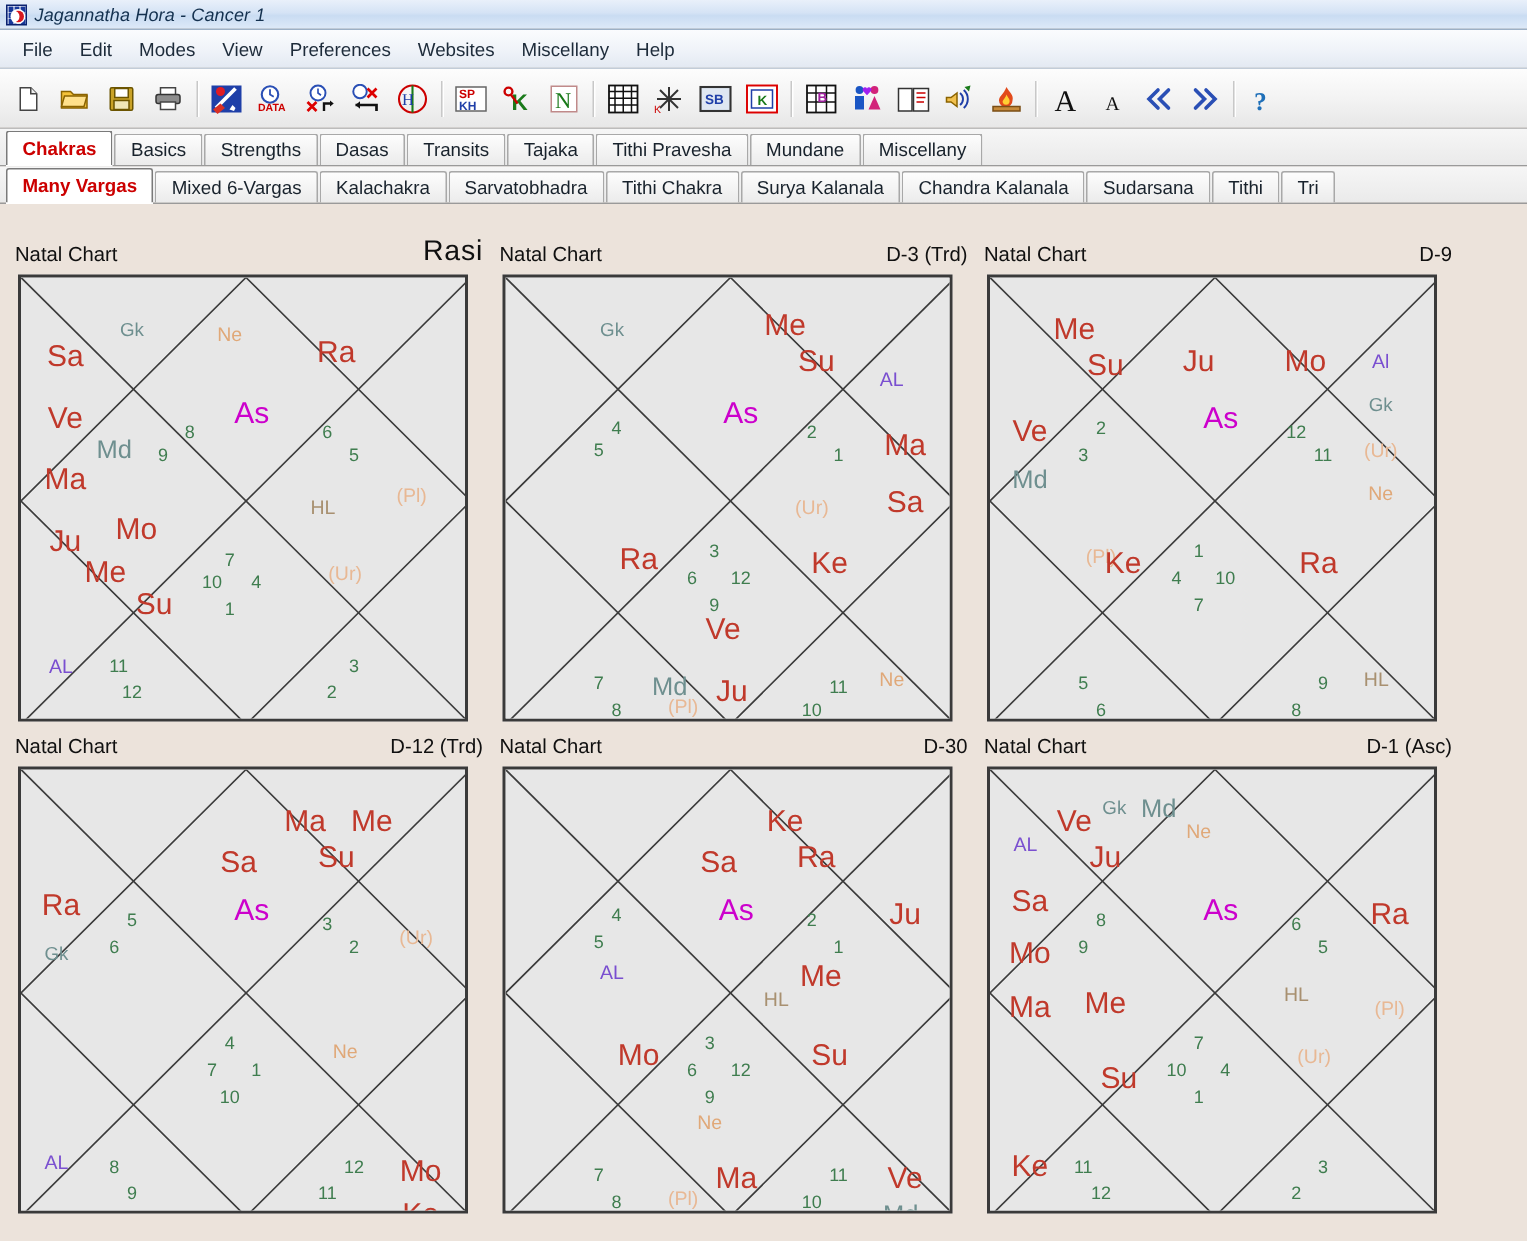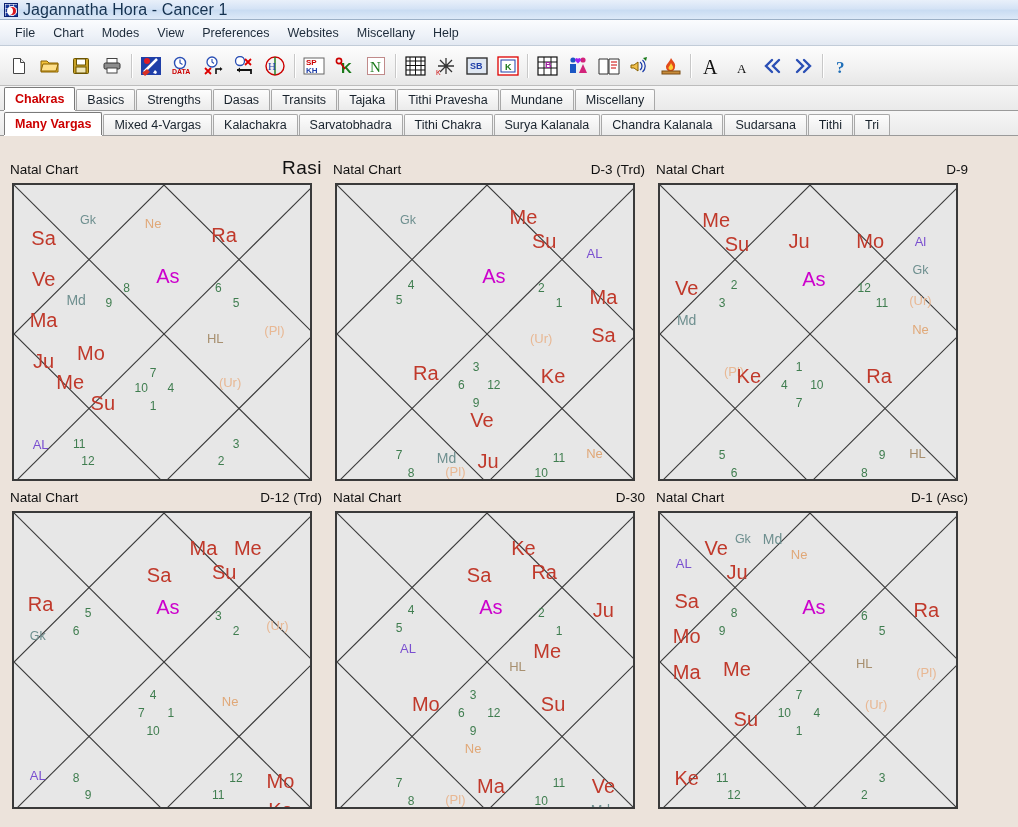--- a/index.html
+++ b/index.html
@@ -32,22 +32,23 @@
     background-image:
       repeating-linear-gradient(to right, rgba(255,255,255,.55) 0 1px, transparent 1px 4px),
       repeating-linear-gradient(to bottom, rgba(255,255,255,.55) 0 1px, transparent 1px 4px);
   }
   #titlebar .appicon:after{
     content:""; position:absolute; left:3px; top:3px; width:8px;height:8px;
     border-radius:50%; background:#fff;
     box-shadow: inset -3px 0 0 0 #d81920, 0 0 0 1px #fff;
   }
   #titlebar .title{
-    font-size:16px; color:#14314f; letter-spacing:.1px;
+    font-size:12px; color:#14314f; letter-spacing:.1px;
     font-family:"Liberation Sans", sans-serif;
+    font-style:italic;
   }
 
   
   #menubar{
     height:26px;width:100%;
     background:linear-gradient(to bottom,#fbfcfe 0%,#eef2f8 60%,#e3e9f2 100%);
     border-bottom:1px solid #c2ccd8;
     display:flex; align-items:center; padding-left:6px;
   }
   #menubar .mi{
@@ -118,38 +119,38 @@
   .chart-box svg{position:absolute;left:0;top:0;}
   .lbl{
     position:absolute;white-space:nowrap;line-height:1;
     transform:translate(-50%,-50%);
     font-family:"Liberation Sans", sans-serif;
   }
   .p-planet{font-size:20px;color:#c0392b;}
   .p-asc{font-size:20px;color:#cc00cc;}
   .p-num{font-size:12px;color:#3f7d4f;}
   .p-gk{font-size:12.5px;color:#6e8f8f;}
-  .p-md{font-size:14px;color:#6e8f8f;}
+  .p-md{font-size:17px;color:#6e8f8f;}
   .p-al{font-size:13px;color:#7a4fd0;}
   .p-hl{font-size:13px;color:#a89070;}
   .p-ne{font-size:13px;color:#e0a878;}
   .p-ur{font-size:13px;color:#e8b894;}
   .p-pl{font-size:13px;color:#e8b894;margin-top:33px;}
 </style>
 </head>
 <body>
 
 <div id="titlebar">
   <div class="appicon"></div>
   <div class="title">Jagannatha Hora - Cancer 1</div>
 </div>
 
 <div id="menubar">
     <div class="mi">File</div>
-    <div class="mi">Chart</div>
+    <div class="mi">Edit</div>
     <div class="mi">Modes</div>
     <div class="mi">View</div>
     <div class="mi">Preferences</div>
     <div class="mi">Websites</div>
     <div class="mi">Miscellany</div>
     <div class="mi">Help</div>
   </div>
 
 <div id="toolbar">
     <div class="tbtn">
@@ -341,21 +342,21 @@
     <div class="tab">Strengths</div>
     <div class="tab">Dasas</div>
     <div class="tab">Transits</div>
     <div class="tab">Tajaka</div>
     <div class="tab">Tithi Pravesha</div>
     <div class="tab">Mundane</div>
     <div class="tab">Miscellany</div>
   </div>
 <div class="tabstrip" id="tabs2">
     <div class="tab active">Many Vargas</div>
-    <div class="tab">Mixed 4-Vargas</div>
+    <div class="tab">Mixed 6-Vargas</div>
     <div class="tab">Kalachakra</div>
     <div class="tab">Sarvatobhadra</div>
     <div class="tab">Tithi Chakra</div>
     <div class="tab">Surya Kalanala</div>
     <div class="tab">Chandra Kalanala</div>
     <div class="tab">Sudarsana</div>
     <div class="tab">Tithi</div>
     <div class="tab">Tri</div>
   </div>
 

